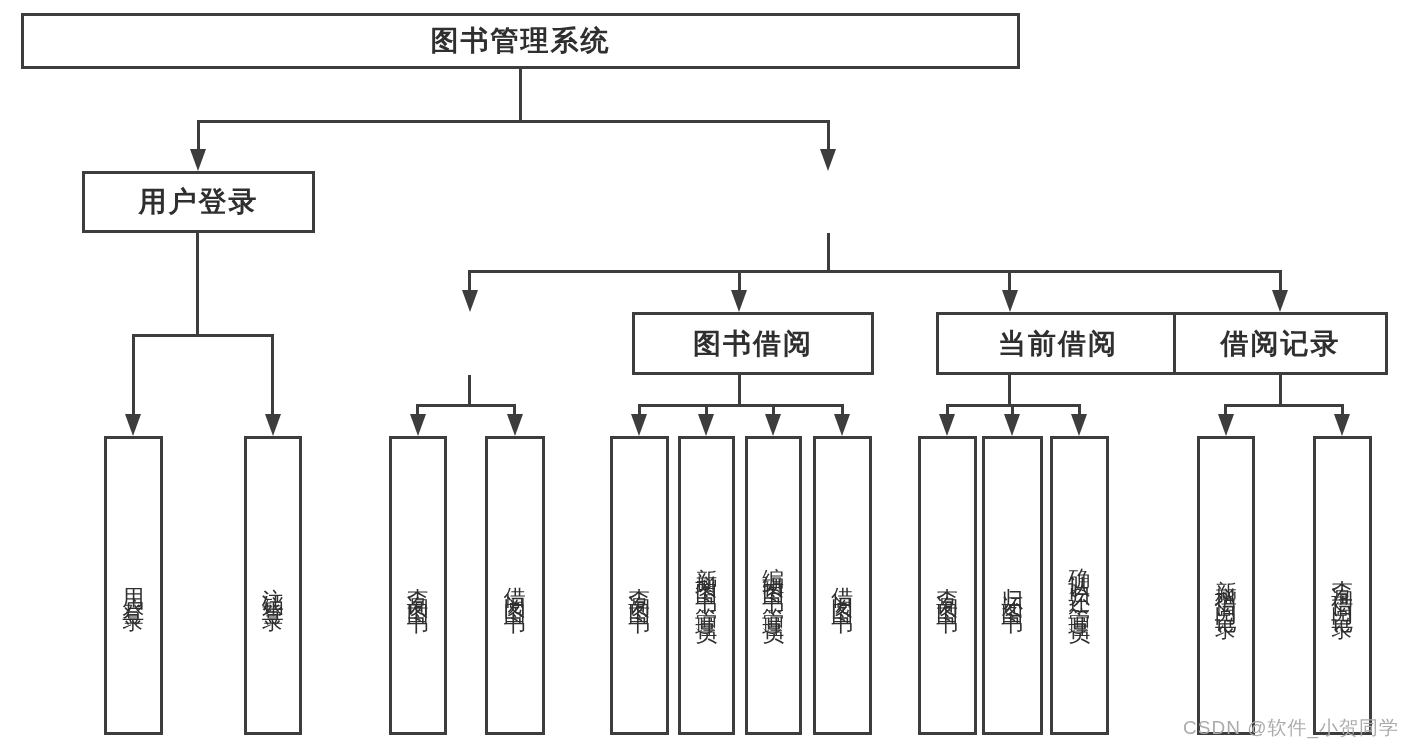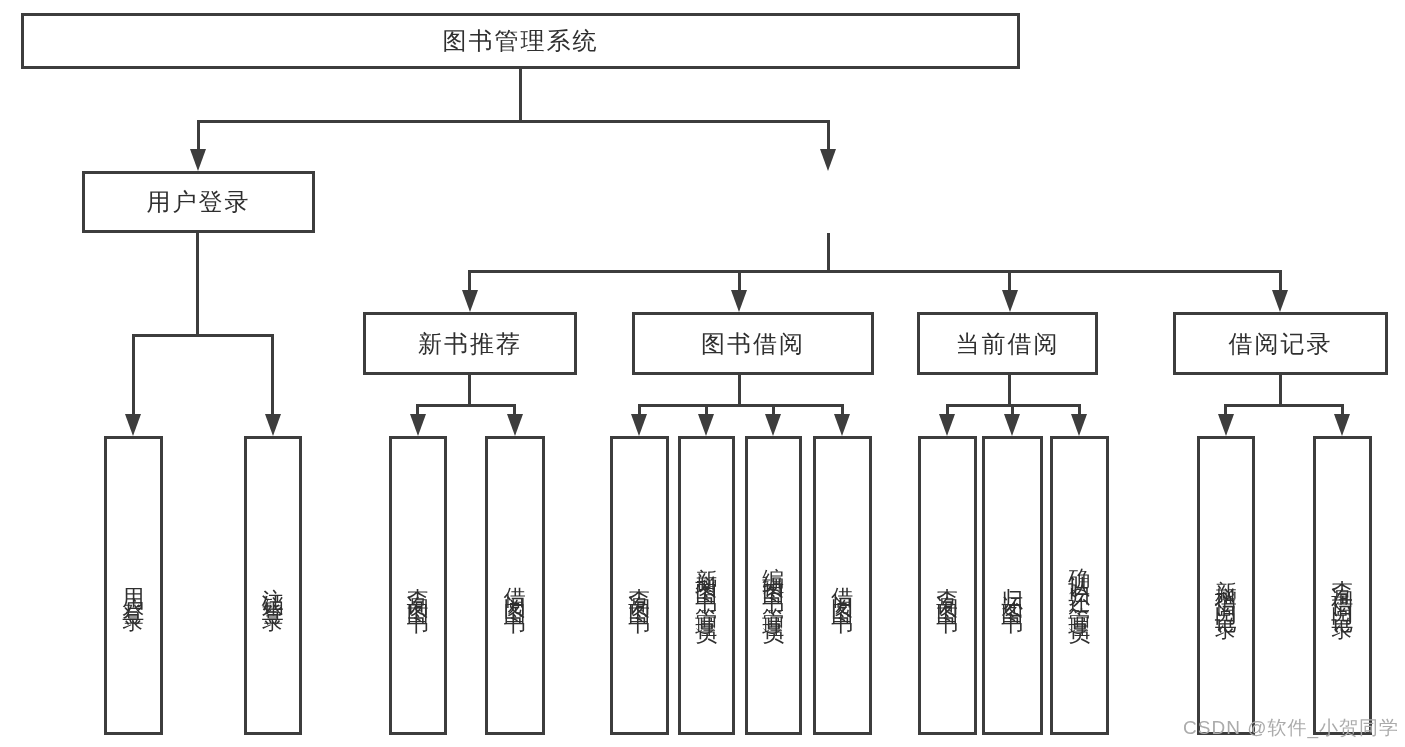--- a/index.html
+++ b/index.html
@@ -11,21 +11,21 @@
     overflow:hidden;
   }
   .box{
     position:absolute;
     box-sizing:border-box;
     border:3px solid #3d3d3d;
     background:#ffffff;
     display:flex;align-items:center;justify-content:center;
     color:#2f2f2f;
   }
-  .hlabel{font-size:24px;letter-spacing:2px;white-space:nowrap;}
+  .hlabel{font-size:28px;letter-spacing:2px;white-space:nowrap;font-weight:bold;}
   .leaf span{
     writing-mode:vertical-rl;
     text-orientation:mixed;
     font-size:22px;
     letter-spacing:8px;
     line-height:1.15;
     color:#2f2f2f;
     white-space:nowrap;
   }
   .vl{position:absolute;width:3px;background:#3d3d3d;}
@@ -53,27 +53,24 @@
 <div id="canvas">
 
   <div class="box" style="left:21px;top:13px;width:999px;height:56px;">
     <span class="hlabel">图书管理系统</span>
   </div>
 
   <div class="box" style="left:82px;top:171px;width:233px;height:62px;">
     <span class="hlabel">用户登录</span>
   </div>
 
-  <div class="box" style="left:363px;top:312px;width:214px;height:63px;">
-    <span class="hlabel">新书推荐</span>
-  </div>
   <div class="box" style="left:632px;top:312px;width:242px;height:63px;">
     <span class="hlabel">图书借阅</span>
   </div>
-  <div class="box" style="left:917px;top:312px;width:181px;height:63px;">
+  <div class="box" style="left:936px;top:312px;width:244px;height:63px;">
     <span class="hlabel">当前借阅</span>
   </div>
   <div class="box" style="left:1173px;top:312px;width:215px;height:63px;">
     <span class="hlabel">借阅记录</span>
   </div>
 
   <div class="box leaf" style="left:104px;top:436px;width:59px;height:299px;">
     <span>用户登录</span>
   </div>
   <div class="box leaf" style="left:244px;top:436px;width:58px;height:299px;">

